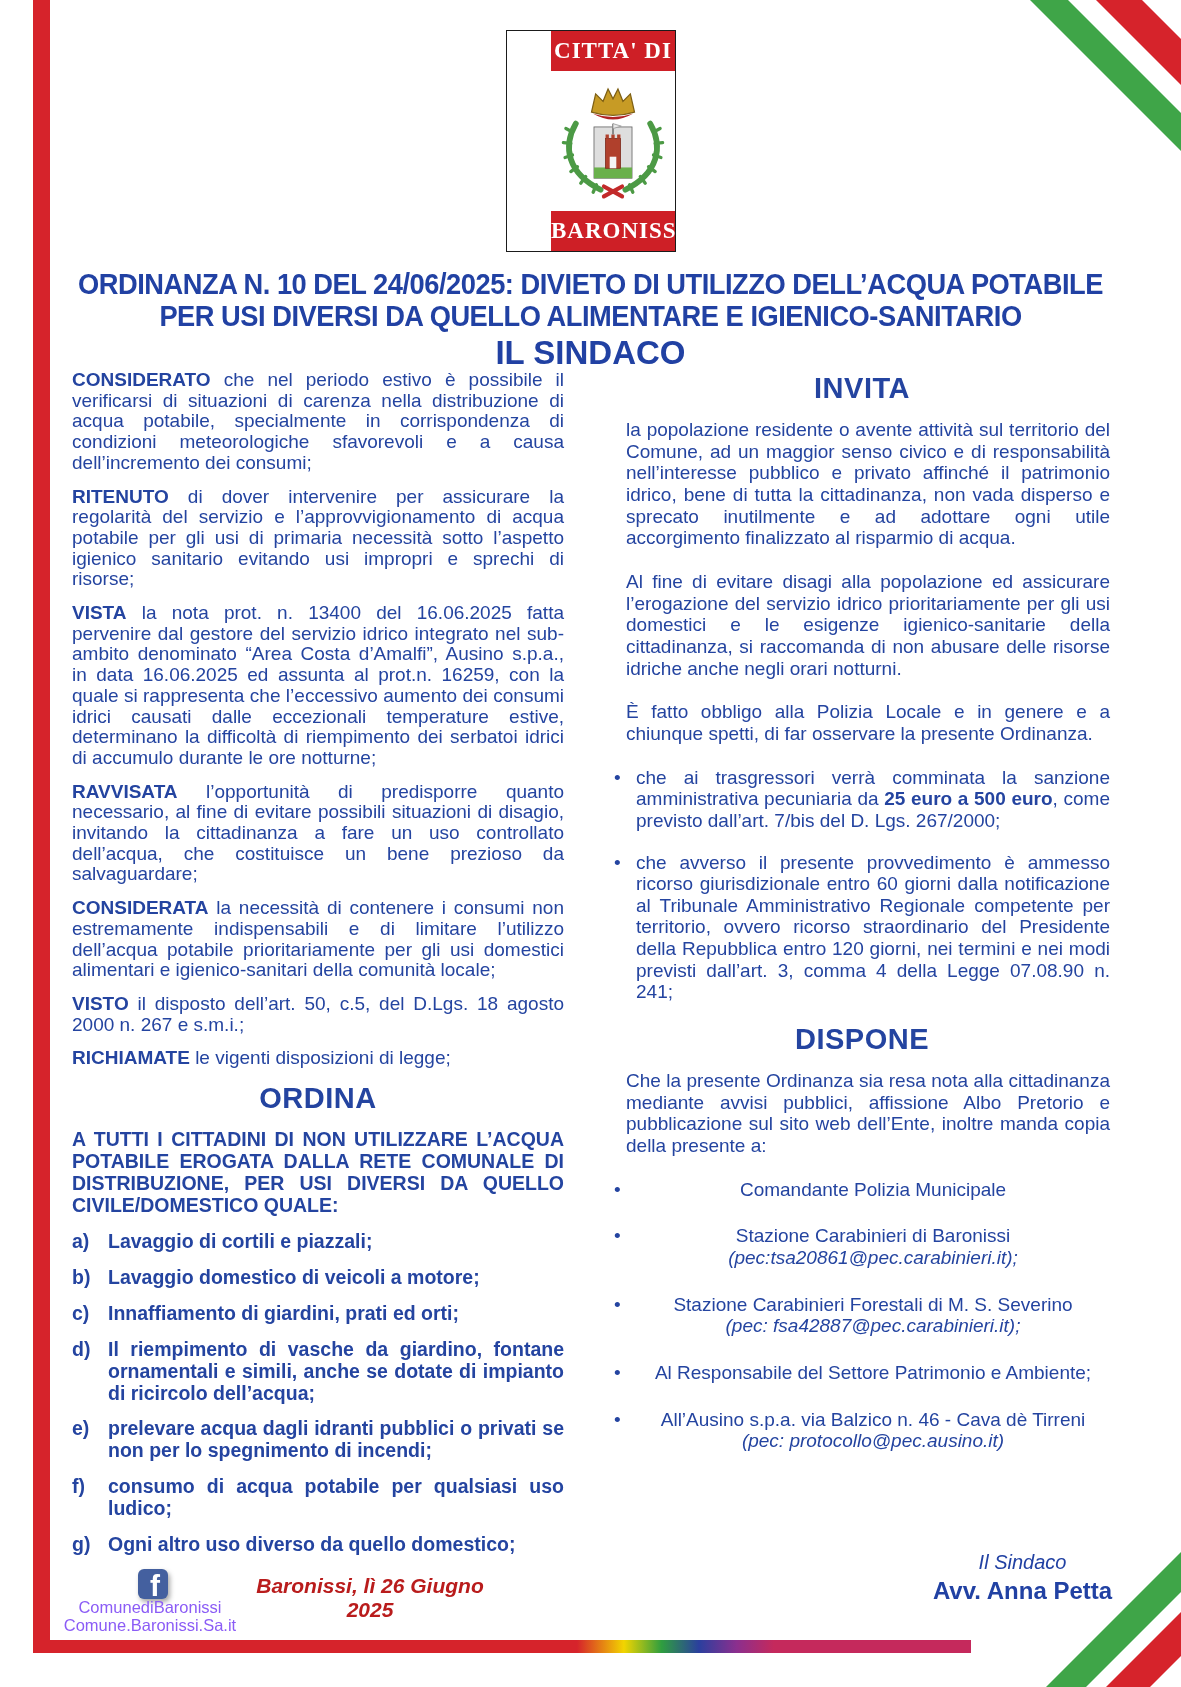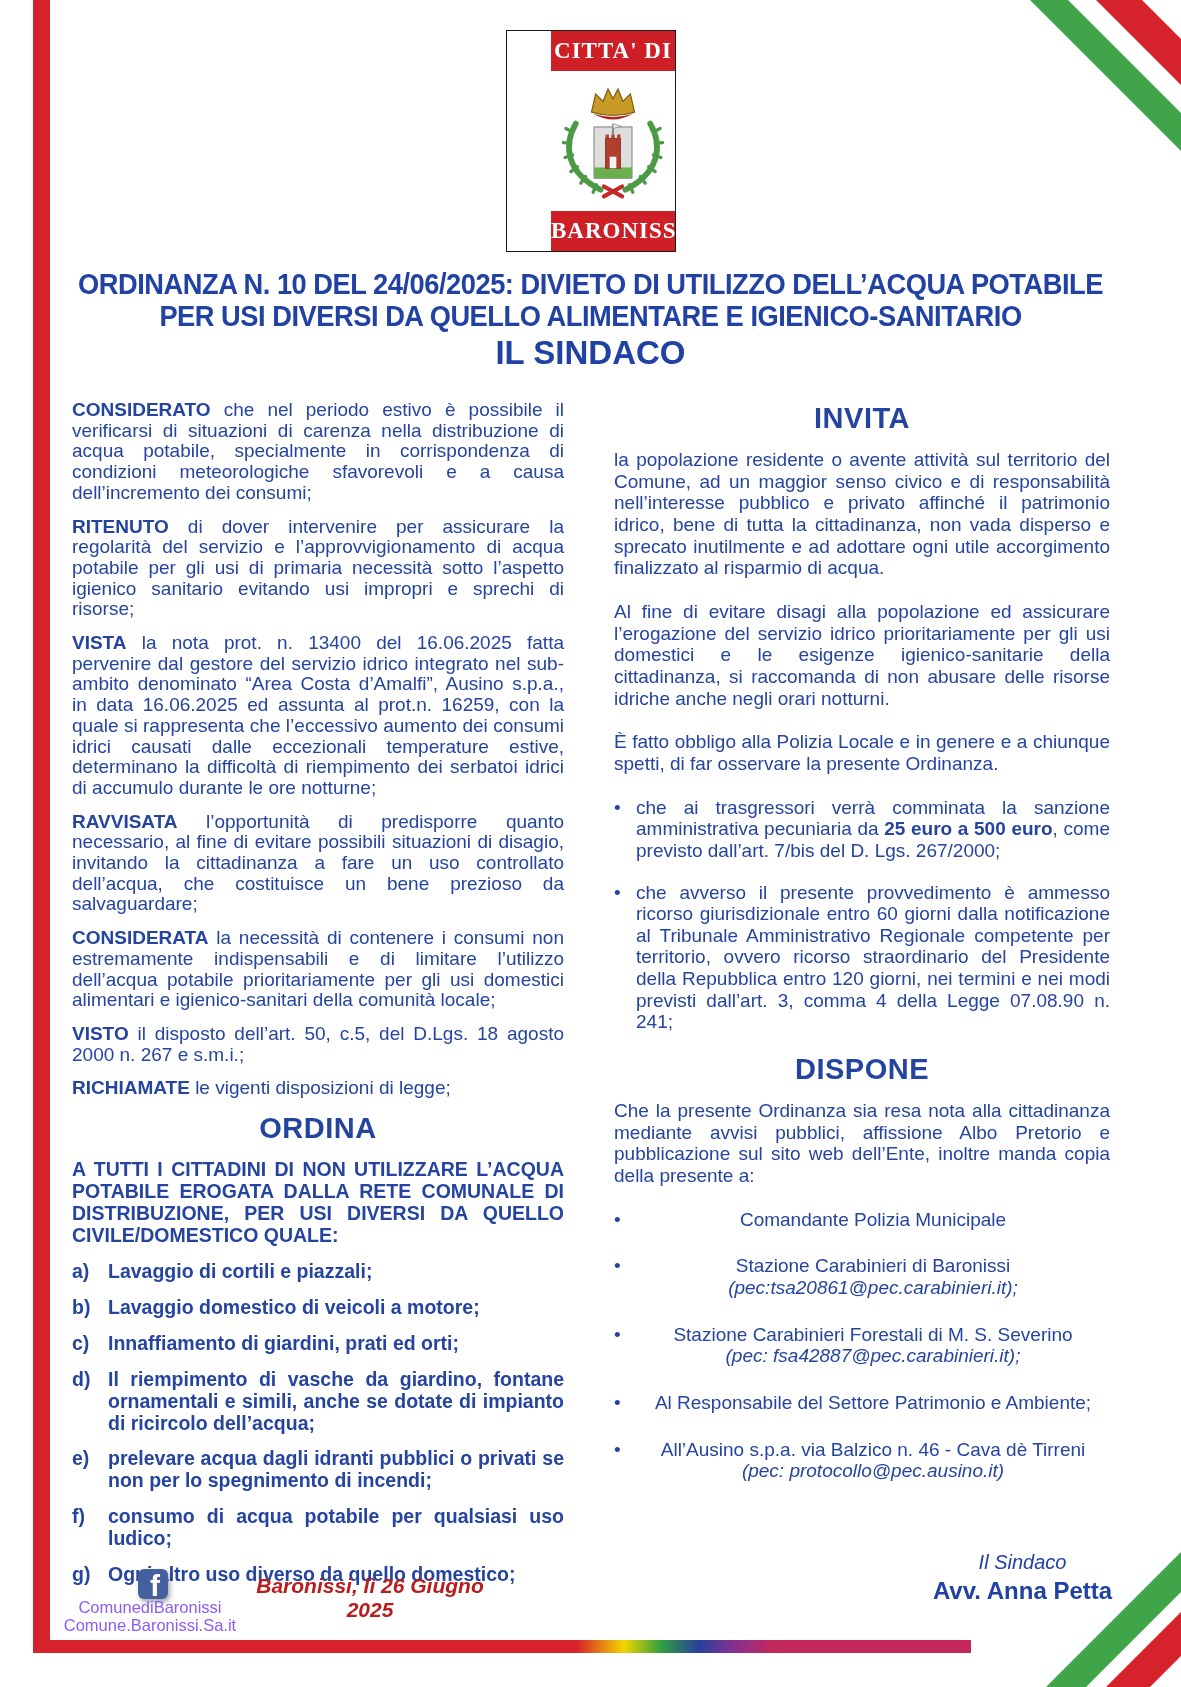--- a/index.html
+++ b/index.html
@@ -22,36 +22,36 @@
               font-weight:bold;flex:none;}
   .crest-mid{flex:1;display:flex;align-items:center;justify-content:center;}
 
   
   .title{position:absolute;top:268px;left:40px;right:40px;text-align:center;font-weight:bold;
          font-size:29px;line-height:1.12;letter-spacing:-0.5px;transform:scaleX(.94);color:#2141a3;}
   .sindaco{position:absolute;top:334px;left:0;right:0;text-align:center;font-weight:bold;
            font-size:33px;color:#2141a3;}
 
   
-  .columns{position:absolute;top:400px;left:72px;width:1038px;display:flex;gap:50px;}
+  .columns{position:absolute;top:370px;left:72px;width:1038px;display:flex;gap:50px;}
   .col-left{width:492px;flex:none;}
   .col-right{width:496px;flex:none;}
 
   .lead-par{font-size:19px;line-height:1.09;text-align:justify;margin:0 0 13px 0;}
   .lead{font-weight:bold;}
 
   .sec-head{font-size:29px;font-weight:bold;text-align:center;margin:12px 0 14px 0;letter-spacing:.5px;}
   .sec-head.first{margin-top:2px;}
 
   .ordina-intro{font-weight:bold;font-size:19.5px;line-height:1.12;text-align:justify;margin:0 0 15px 0;}
   .ord-item{display:flex;font-weight:bold;font-size:19.5px;line-height:1.12;margin-bottom:14px;}
   .ord-marker{width:36px;flex:none;}
   .ord-text{flex:1;text-align:justify;}
 
-  .rc-par{font-size:19px;line-height:1.14;text-align:justify;margin:0 0 22px 0;}
+  .rc-par{font-size:19px;line-height:1.14;text-align:justify;margin:0 0 22px 12px;}
   .bullet{display:flex;font-size:19px;line-height:1.14;margin-bottom:20px;}
   .bullet-dot{width:22px;flex:none;}
   .bullet-text{flex:1;text-align:justify;}
   .bullet.recipient{margin-bottom:25px;}
   .bullet.recipient .bullet-text{text-align:center;}
   .pec{display:block;font-style:italic;}
   .b{font-weight:bold;}
 
   
   .fb-icon{position:absolute;left:138px;top:1569px;width:30px;height:30px;border-radius:6px;

